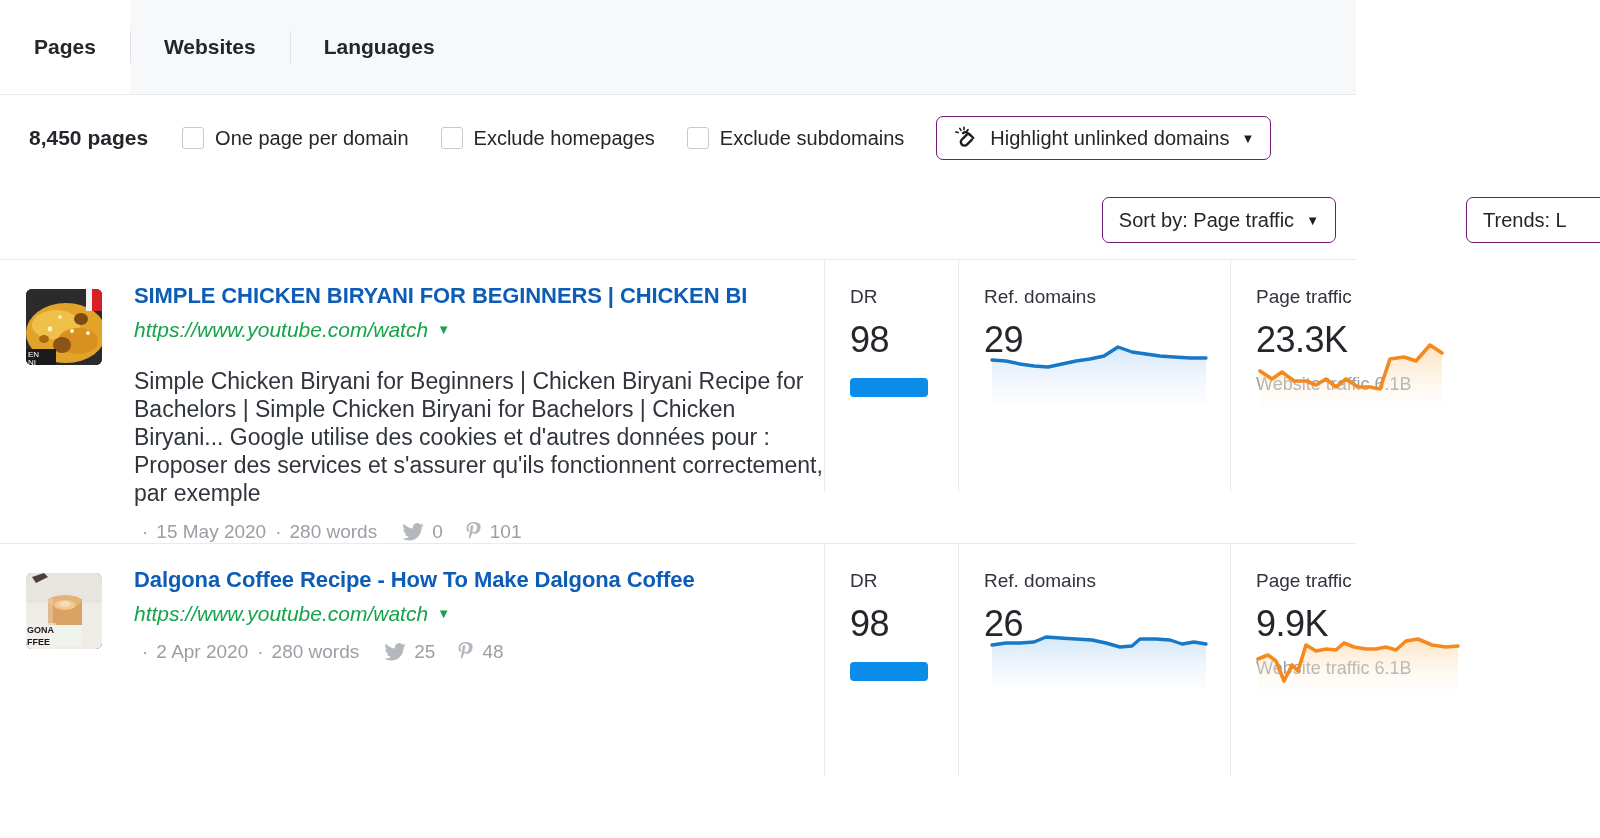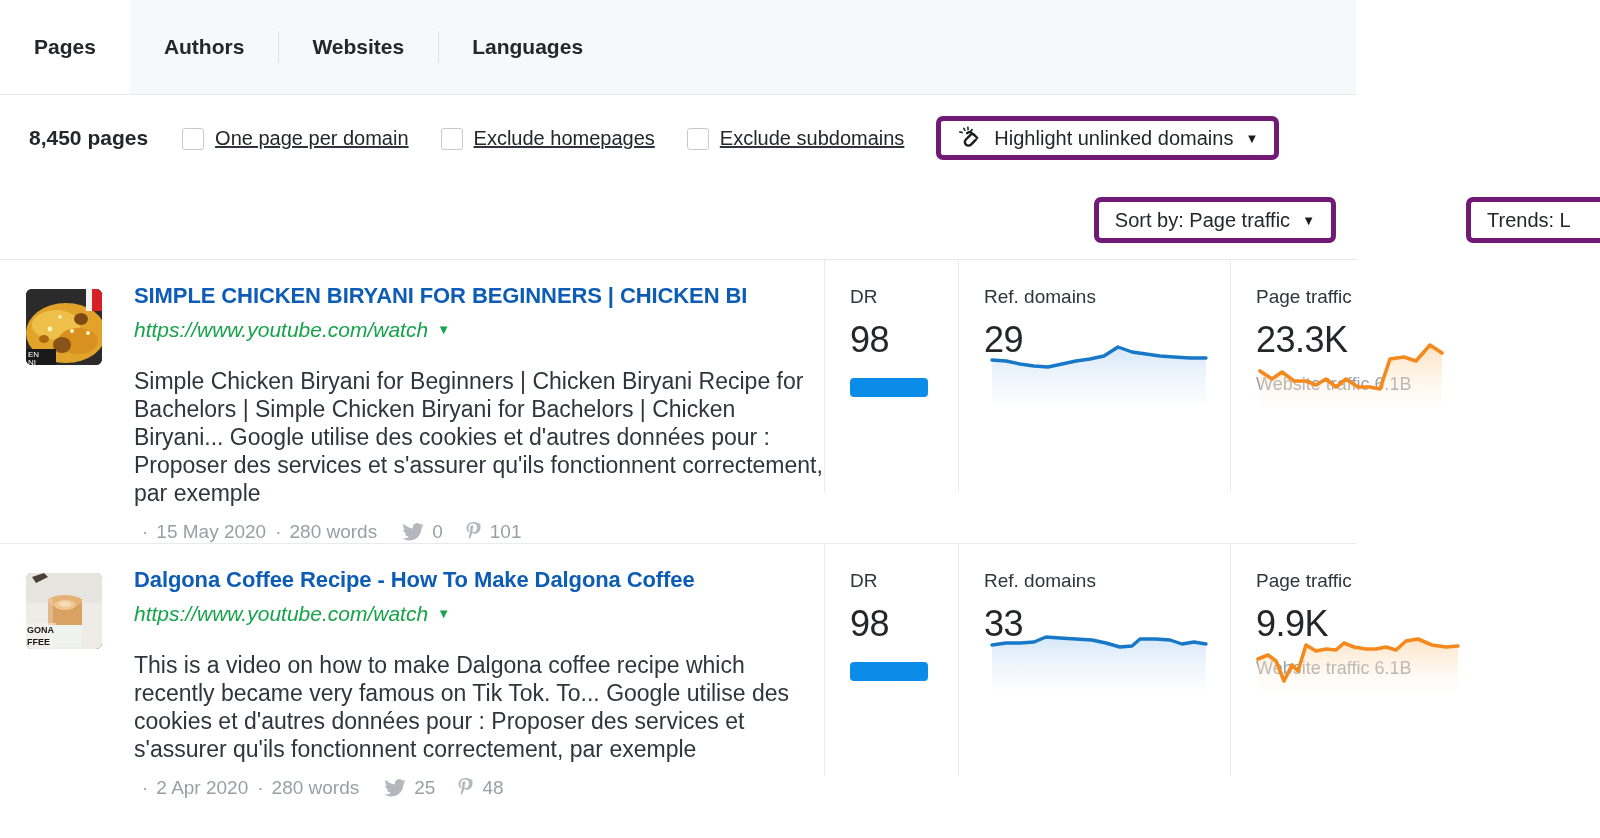--- a/index.html
+++ b/index.html
@@ -61,44 +61,43 @@
   }
   .pages-count {
     font-size: 21px;
     font-weight: bold;
     color: #24262b;
     margin-right: 34px;
     white-space: nowrap;
   }
   .checkline {
     display: flex;
-    align-items: flex-end;
+    align-items: flex-start;
     margin-right: 32px;
     cursor: pointer;
     white-space: nowrap;
-    text-decoration: underline;
   }
   .cbox {
     width: 20px;
     height: 20px;
     border: 1.6px solid #c7c9cc;
     border-radius: 3px;
     background: #fff;
     margin-right: 11px;
     flex: none;
   }
   .cblabel {
     font-size: 20px;
     color: #24262b;
   }
   .pill {
     display: inline-flex;
     align-items: center;
     height: 44px;
-    border: 5px solid #701a75;
+    border: 1px solid #701a75;
     border-radius: 7px;
     background: #fff;
     padding: 0 16px;
     font-size: 20px;
     color: #24262b;
     cursor: pointer;
     white-space: nowrap;
     box-sizing: border-box;
   }
   .pill .caret {
@@ -285,23 +284,20 @@
   .spark svg { display: block; }
 </style>
 </head>
 <body>
 
 <div class="app">
 
   <div class="tabbar">
     <div class="tab active">
       <span>Pages</span>
-    </div>
-    <div class="tab">
-      <span>Authors</span>
     </div>
     <div class="tab sep">
       <span>Websites</span>
     </div>
     <div class="tab sep">
       <span>Languages</span>
     </div>
   </div>
 
   <div class="filters">
@@ -466,21 +462,20 @@
           </svg>
         </span>
       </div>
 
       <div class="info">
         <div class="title">Dalgona Coffee Recipe - How To Make Dalgona Coffee</div>
         <div class="urlline">
           <span class="u">https://www.youtube.com/watch</span>
           <span class="caret">▼</span>
         </div>
-        <div class="snippet">This is a video on how to make Dalgona coffee recipe which recently became very famous on Tik Tok. To... Google utilise des cookies et d'autres données pour : Proposer des services et s'assurer qu'ils fonctionnent correctement, par exemple</div>
         <div class="meta">
           <span class="dot">·</span>
           <span class="seg">2 Apr 2020</span>
           <span class="dot">·</span>
           <span class="seg">280 words</span>
           <span class="social">
             <svg class="tw-icon" width="22" height="18" viewBox="0 0 24 20">
               <path fill="#b4b8be" d="M24 2.4c-.9.4-1.8.7-2.8.8 1-.6 1.8-1.6 2.2-2.7-1 .6-2 1-3.1 1.2A4.9 4.9 0 0 0 11.9 6c-4.1-.2-7.7-2.2-10.1-5.2-.4.7-.7 1.6-.7 2.5 0 1.7.9 3.2 2.2 4.1-.8 0-1.6-.2-2.2-.6v.1c0 2.4 1.7 4.4 3.9 4.8-.4.1-.9.2-1.3.2-.3 0-.6 0-.9-.1.6 2 2.4 3.4 4.6 3.4-1.7 1.3-3.8 2.1-6.1 2.1H0a13.8 13.8 0 0 0 7.5 2.2c9.1 0 14-7.5 14-14v-.6c1-.7 1.8-1.6 2.5-2.5z"></path>
             </svg>
             <span class="val link">25</span>
@@ -496,21 +491,21 @@
 
       <div class="metrics">
         <div class="mcol dr divider">
           <div class="mlabel">DR</div>
           <div class="mvalue">98</div>
           <div class="drbar"></div>
         </div>
 
         <div class="mcol ref divider">
           <div class="mlabel">Ref. domains</div>
-          <div class="mvalue">33</div>
+          <div class="mvalue">26</div>
           <div class="spark">
             <svg width="238" height="78" viewBox="0 0 238 78" preserveAspectRatio="none">
               <defs>
                 <linearGradient id="bgrad2" x1="0" y1="0" x2="0" y2="1">
                   <stop offset="0%" stop-color="#cfe4f7" stop-opacity="0.9"></stop>
                   <stop offset="100%" stop-color="#eef5fd" stop-opacity="0.2"></stop>
                 </linearGradient>
               </defs>
               <path d="M12,34 L26,32 L40,32 L54,31 L66,26 L80,27 L96,28 L112,29 L126,32 L140,36 L152,35 L160,28 L176,28 L190,29 L202,33 L214,31 L226,33 L226,78 L12,78 Z" fill="url(#bgrad2)"></path>
               <path d="M12,34 L26,32 L40,32 L54,31 L66,26 L80,27 L96,28 L112,29 L126,32 L140,36 L152,35 L160,28 L176,28 L190,29 L202,33 L214,31 L226,33" fill="none" stroke="#1878c8" stroke-width="3.4" stroke-linejoin="round" stroke-linecap="round"></path>

